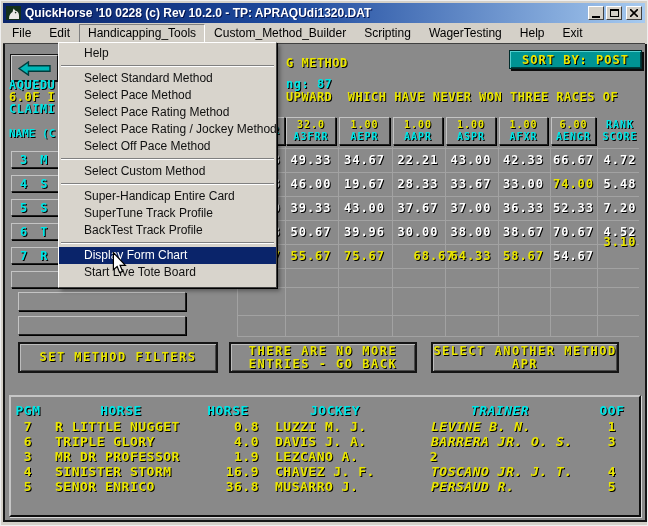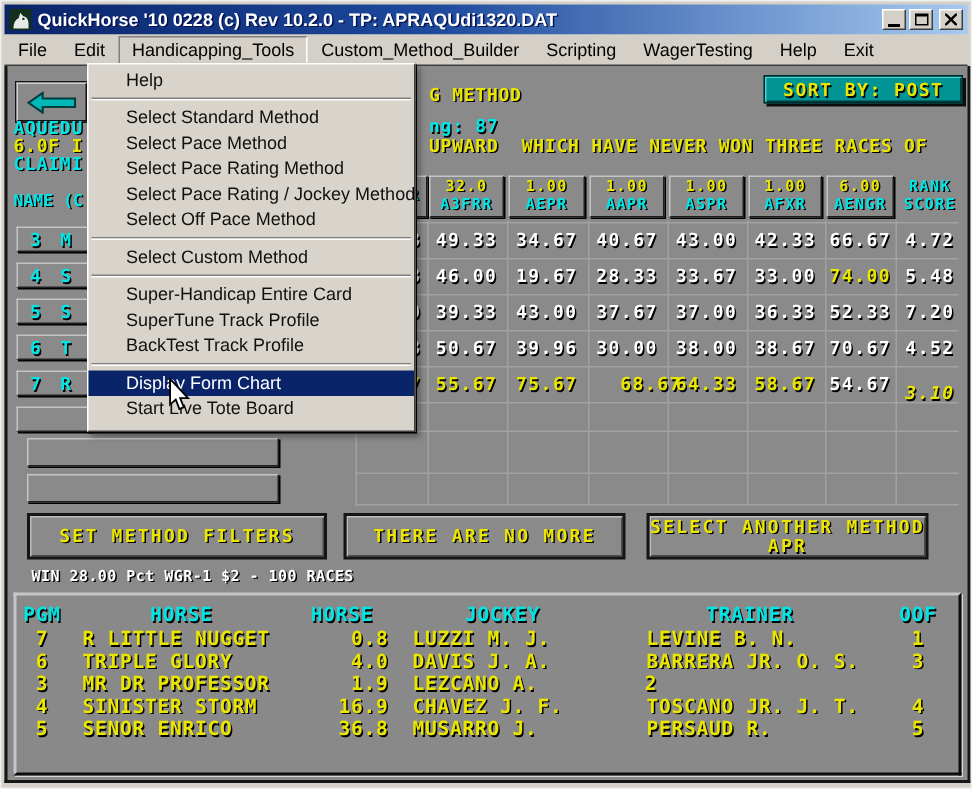--- a/index.html
+++ b/index.html
@@ -74,21 +74,21 @@
   .panel{position:absolute;left:4px;top:351px;width:632px;height:122px;background:#898989;
     border:2px solid;border-color:#c6c6c6 #0d0d0d #0d0d0d #c6c6c6;
     box-shadow:1px 1px 0 #d8d8d8;padding-top:6px;}
   .prow{display:flex;height:15px;line-height:15px;}
   .prow.phdr{margin-bottom:1px;}
   .pcol{font-size:13px;letter-spacing:.5px;}
   .pcol0{width:34px;text-align:center;}
   .pcol1{width:152px;padding-left:10px;}
   .pcol2{width:62px;text-align:right;}
   .pcol3{width:152px;padding-left:16px;}
-  .pcol4{width:178px;padding-left:20px;}
+  .pcol4{width:178px;padding-left:20px;font-style:italic;}
   .pcol5{width:46px;text-align:center;}
   .phdr .pcol{text-align:center;padding-left:0;}
   
   .dropdown{position:absolute;left:53px;top:-2px;width:219px;height:246px;background:#d8d4cc;
     border:1px solid;border-color:#ffffff #404040 #404040 #ffffff;
     box-shadow:1px 1px 0 #000, 3px 3px 4px rgba(0,0,0,.35);z-index:50;padding-top:2px;}
   .dd-item{height:17px;line-height:17px;font-size:12px;color:#101010;padding-left:25px;
     white-space:nowrap;}
   .dd-item.hl{background:#0a246a;color:#fff;}
   .menu-sep{height:2px;border-top:1px solid #808080;border-bottom:1px solid #ffffff;margin:3px 2px;}
@@ -205,21 +205,21 @@
         </div>
       </div>
     <div id="table-rows">
         <div class="num-btn" style="top: 107px;">
           <div class="px cyan rb-num">3</div>
           <div class="px cyan rb-frag">M</div>
         </div>
         <div class="px cell white right" style="left: 232px; width: 44px; top: 105px;">3</div>
         <div class="px cell white" style="left: 281px; width: 50px; top: 105px;">49.33</div>
         <div class="px cell white" style="left: 334px; width: 51px; top: 105px;">34.67</div>
-        <div class="px cell white" style="left: 388px; width: 50px; top: 105px;">40.67</div>
+        <div class="px cell white" style="left: 388px; width: 50px; top: 105px;">22.21</div>
         <div class="px cell white" style="left: 441px; width: 50px; top: 105px;">43.00</div>
         <div class="px cell white" style="left: 494px; width: 49px; top: 105px;">42.33</div>
         <div class="px cell white" style="left: 546px; width: 45px; top: 105px;">66.67</div>
         <div class="px cell white" style="left: 594px; width: 42px; top: 105px;">4.72</div>
         <div class="num-btn" style="top: 131px;">
           <div class="px cyan rb-num">4</div>
           <div class="px cyan rb-frag">S</div>
         </div>
         <div class="px cell white right" style="left: 232px; width: 44px; top: 129px;">3</div>
         <div class="px cell white" style="left: 281px; width: 50px; top: 129px;">46.00</div>
@@ -257,39 +257,39 @@
           <div class="px cyan rb-num">7</div>
           <div class="px cyan rb-frag">R</div>
         </div>
         <div class="px cell yellow right" style="left: 232px; width: 44px; top: 201px;">7</div>
         <div class="px cell yellow" style="left: 281px; width: 50px; top: 201px;">55.67</div>
         <div class="px cell yellow" style="left: 334px; width: 51px; top: 201px;">75.67</div>
         <div class="px cell yellow" style="left: 404px; width: 50px; top: 201px;">68.67</div>
         <div class="px cell yellow" style="left: 441px; width: 50px; top: 201px;">64.33</div>
         <div class="px cell yellow" style="left: 494px; width: 49px; top: 201px;">58.67</div>
         <div class="px cell white" style="left: 546px; width: 45px; top: 201px;">54.67</div>
-        <div class="px cell yellow" style="left: 594px; width: 42px; top: 207px; font-style: italic;">3.10</div>
+        <div class="px cell yellow" style="left: 594px; width: 42px; top: 187px;">3.10</div>
         <div class="num-btn" style="top: 227px;"></div>
       </div>
 
     <div class="blank-wide" style="top:248px;"></div>
     <div class="blank-wide" style="top:272px;"></div>
 
     <div class="big-btn" style="left:13px;width:200px;">
       <span class="px yellow">SET METHOD FILTERS</span>
     </div>
     <div class="big-btn" style="left:224px;width:188px;">
       <span class="px yellow">THERE ARE NO MORE</span>
+      <span class="px yellow">ENTRIES - GO BACK</span>
     </div>
     <div class="big-btn" style="left:426px;width:188px;">
       <span class="px yellow">SELECT ANOTHER METHOD</span>
       <span class="px yellow">APR</span>
     </div>
 
-    <div class="abs px white status">WIN 28.00 Pct WGR-1 $2 - 100 RACES</div>
 
     <div class="panel">
       <div class="prow phdr" id="panel-headers">
           <div class="px cyan pcol pcol0">PGM</div>
           <div class="px cyan pcol pcol1">HORSE</div>
           <div class="px cyan pcol pcol2">HORSE</div>
           <div class="px cyan pcol pcol3">JOCKEY</div>
           <div class="px cyan pcol pcol4">TRAINER</div>
           <div class="px cyan pcol pcol5">OOF</div>
         </div>

